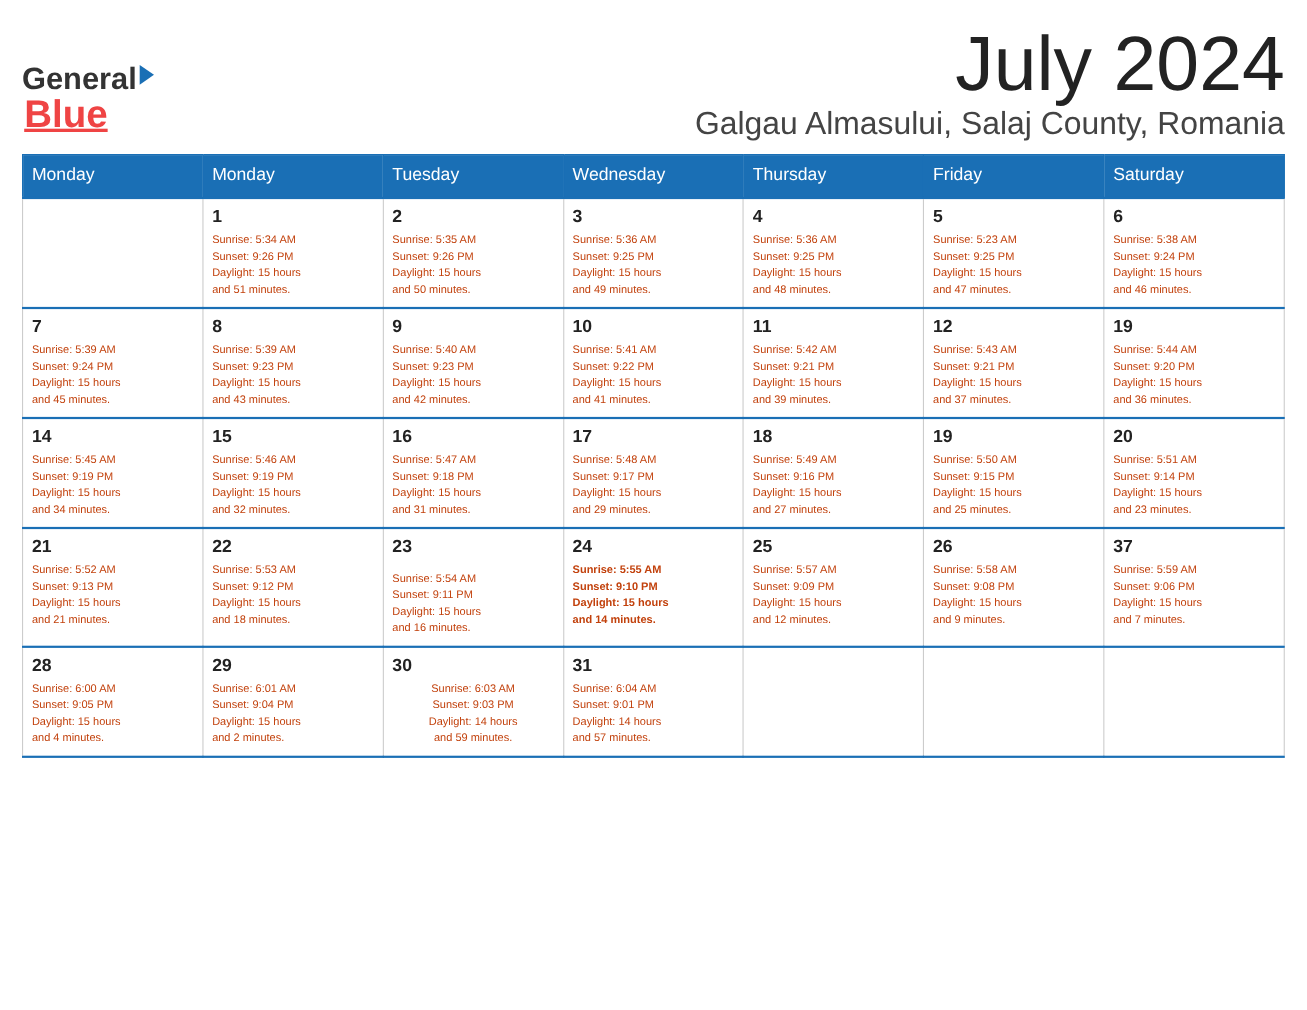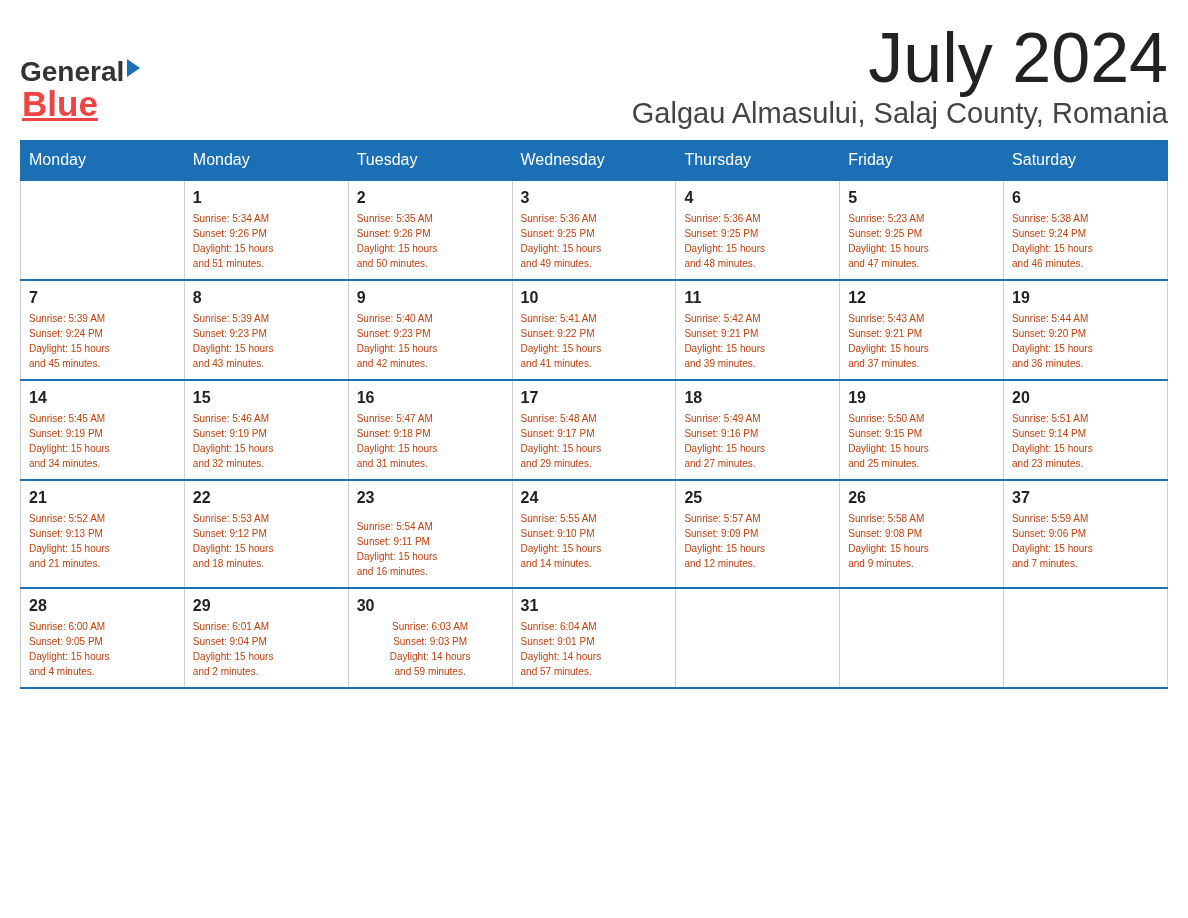--- a/index.html
+++ b/index.html
@@ -276,21 +276,21 @@
         </td>
         <td>
           <span class="day-number">23</span>
           <div class="day-info" style="white-space: pre-line; margin-top: 12px;">Sunrise: 5:54 AM
 Sunset: 9:11 PM
 Daylight: 15 hours
 and 16 minutes.</div>
         </td>
         <td>
           <span class="day-number">24</span>
-          <div class="day-info" style="white-space: pre-line;">Sunrise: 5:55 AM
+          <div class="day-info" style="white-space: pre-line; font-weight: bold;">Sunrise: 5:55 AM
 Sunset: 9:10 PM
 Daylight: 15 hours
 and 14 minutes.</div>
         </td>
         <td>
           <span class="day-number">25</span>
           <div class="day-info" style="white-space: pre-line;">Sunrise: 5:57 AM
 Sunset: 9:09 PM
 Daylight: 15 hours
 and 12 minutes.</div>

